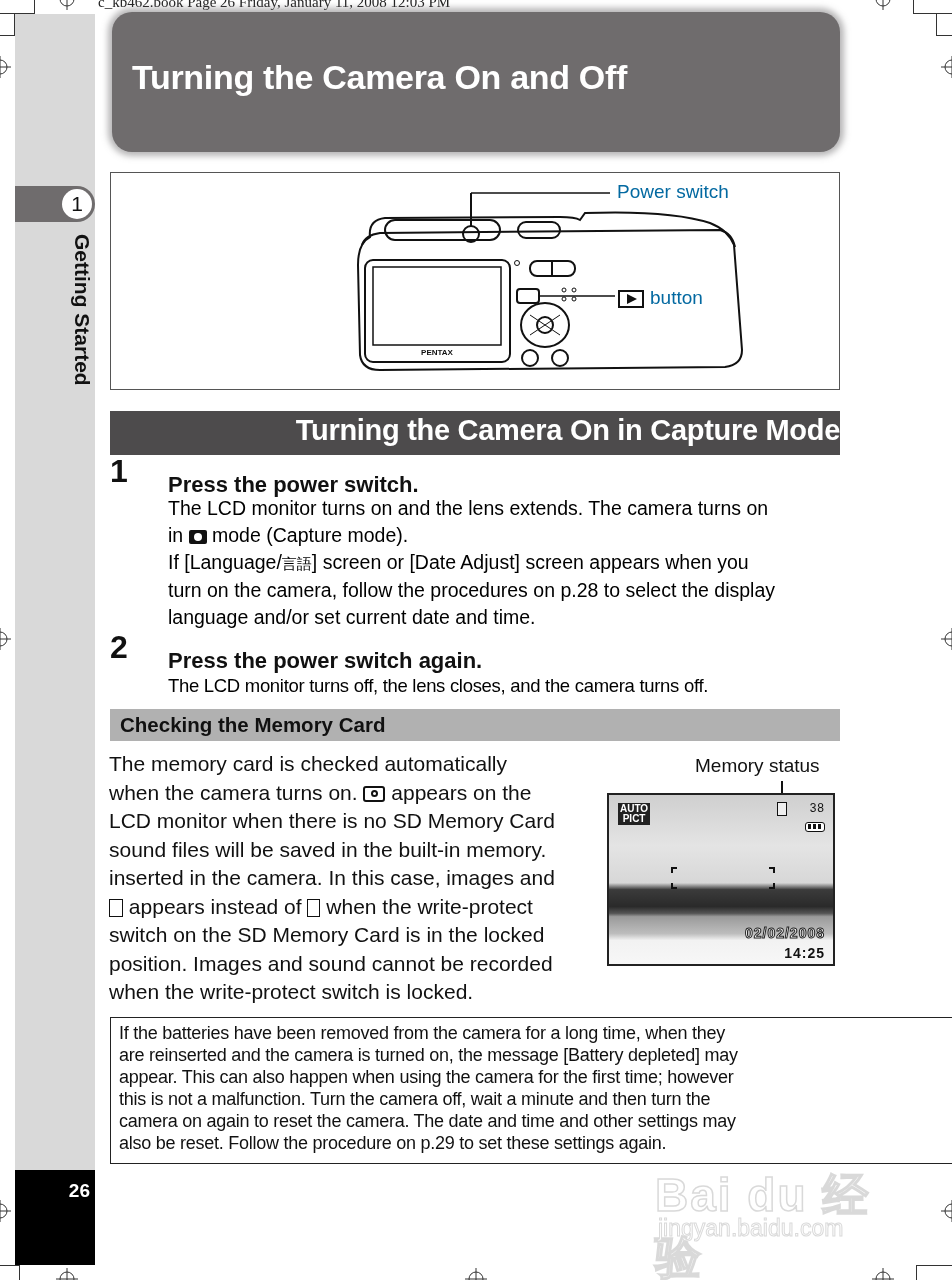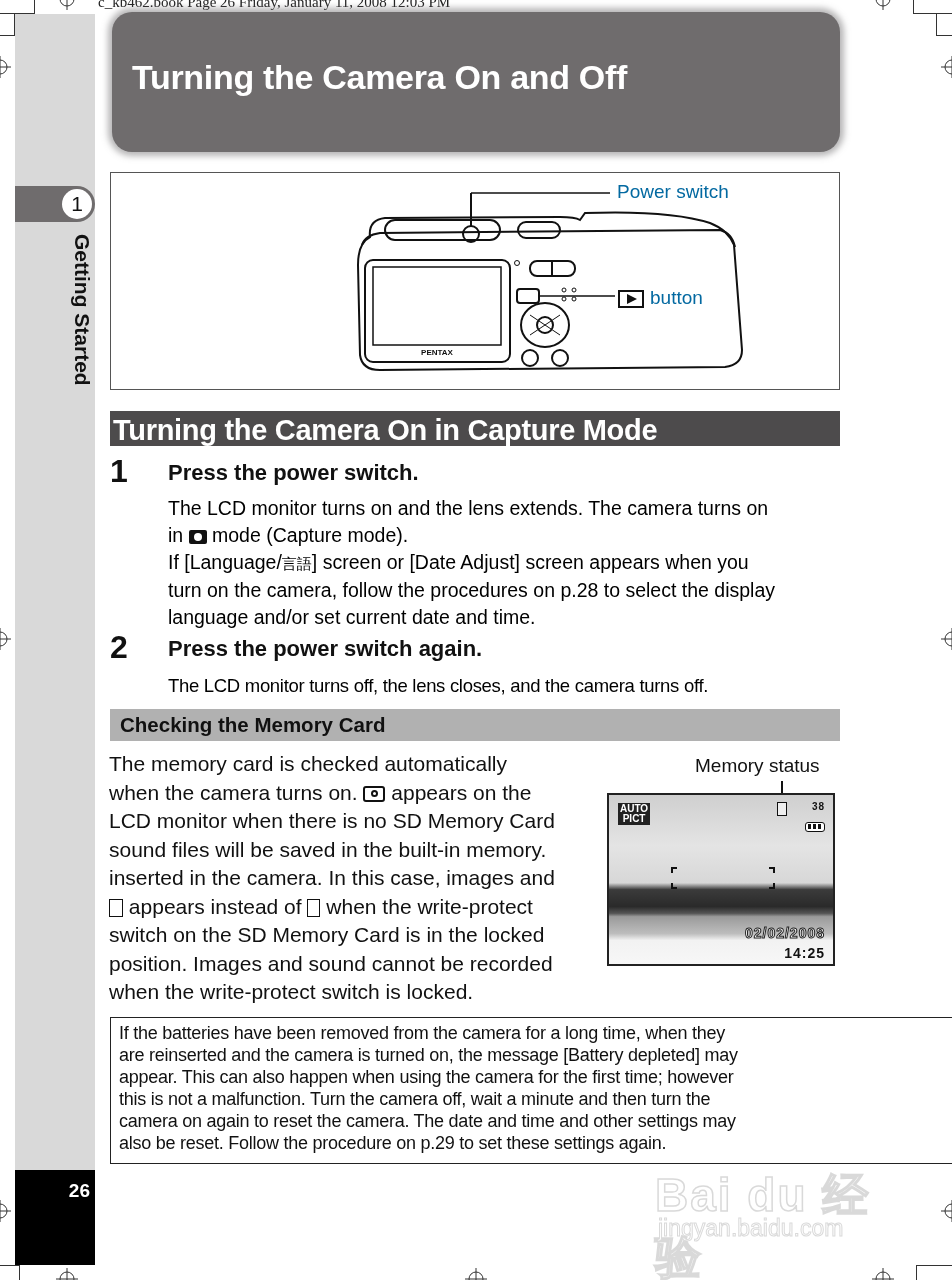--- a/index.html
+++ b/index.html
@@ -45,25 +45,25 @@
   .title-text {
     position: absolute; left: 132px; top: 58px;
     font-size: 34px; font-weight: bold; color: #fff; letter-spacing: -0.3px; white-space: nowrap;
   }
 
   .figure-box { position: absolute; left: 110px; top: 172px; width: 730px; height: 218px; border: 1px solid #555; background: #fff; }
   .camera-svg { position: absolute; left: 340px; top: 175px; width: 420px; height: 200px; }
   .callout { position: absolute; font-size: 19px; color: #0369a1; white-space: nowrap; }
 
   .section-bar {
-    position: absolute; left: 110px; top: 411px; width: 730px; height: 35px;
-    background: #4d4b4c; color: #fff; font-size: 29px; font-weight: bold; padding-left: 3px; line-height: 38px; letter-spacing: -0.3px;
+    position: absolute; left: 110px; top: 411px; width: 730px; height: 44px;
+    background: #4d4b4c; color: #fff; font-size: 29px; font-weight: bold; padding-left: 14px; line-height: 38px; letter-spacing: -0.3px; text-align: right;
   }
   .step-num { position: absolute; left: 110px; font-size: 32px; font-weight: bold; }
-  .step-title { position: absolute; left: 168px; font-size: 22px; font-weight: bold; white-space: nowrap; }
+  .step-title { position: absolute; left: 168px; font-size: 22px; font-weight: bold; white-space: nowrap; margin-top: 12px; }
   .step-body { position: absolute; left: 168px; font-size: 19.5px; line-height: 27px; color: #000000; width: 680px; }
   .step-body .line { display: block; white-space: nowrap; }
   .inline-icon { display: inline-block; vertical-align: middle; }
 
   .sub-bar {
     position: absolute; left: 110px; top: 709px; width: 730px; height: 32px;
     background: #b1b1b1; color: #111; font-size: 20.5px; font-weight: bold; padding-left: 10px; line-height: 32px;
   }
   .memory-text { position: absolute; left: 109px; top: 750px; font-size: 21px; line-height: 28.5px; }
   .memory-text .line { display: block; white-space: nowrap; }
@@ -71,21 +71,21 @@
   .mem-label { position: absolute; left: 695px; top: 755px; font-size: 19px; }
   .lcd {
     position: absolute; left: 607px; top: 793px; width: 228px; height: 173px;
     border: 2px solid #222; overflow: hidden;
     background: linear-gradient(#cfcfcf 0%, #e4e4e4 30%, #d7d7d7 52%, #3b3b3b 56%, #2a2a2a 66%, #555 70%, #9a9a9a 72%, #bdbdbd 82%, #f2f2f2 86%, #f7f7f7 100%);
   }
   .auto-badge {
     position: absolute; left: 9px; top: 8px; background: #222; color: #fff;
     font-size: 10px; line-height: 10px; padding: 1px 2px; font-weight: bold; text-align: center;
   }
-  .shot-count { position: absolute; right: 8px; top: 6px; font-size: 10px; font-weight: bold; color: #111; letter-spacing: 1px; }
+  .shot-count { position: absolute; right: 8px; top: 6px; font-size: 12px; font-weight: normal; color: #111; letter-spacing: 1px; }
   .lcd-date { position: absolute; right: 8px; top: 130px; font-size: 14px; font-weight: bold; color: #fff; -webkit-text-stroke: 1px #222; letter-spacing: 1px; }
   .lcd-time { position: absolute; right: 8px; top: 150px; font-size: 14px; font-weight: bold; color: #111; letter-spacing: 1px; }
 
   .note-box {
     position: absolute; left: 110px; top: 1017px; width: 878px; height: 147px; border: 1.5px solid #222;
     padding: 4px 8px; font-size: 18px; line-height: 22px;
   }
   .note-box .line { display: block; white-space: nowrap; letter-spacing: -0.25px; }
 
   .watermark { position: absolute; left: 655px; top: 1140px; width: 230px; height: 105px; opacity: 0.55; }

